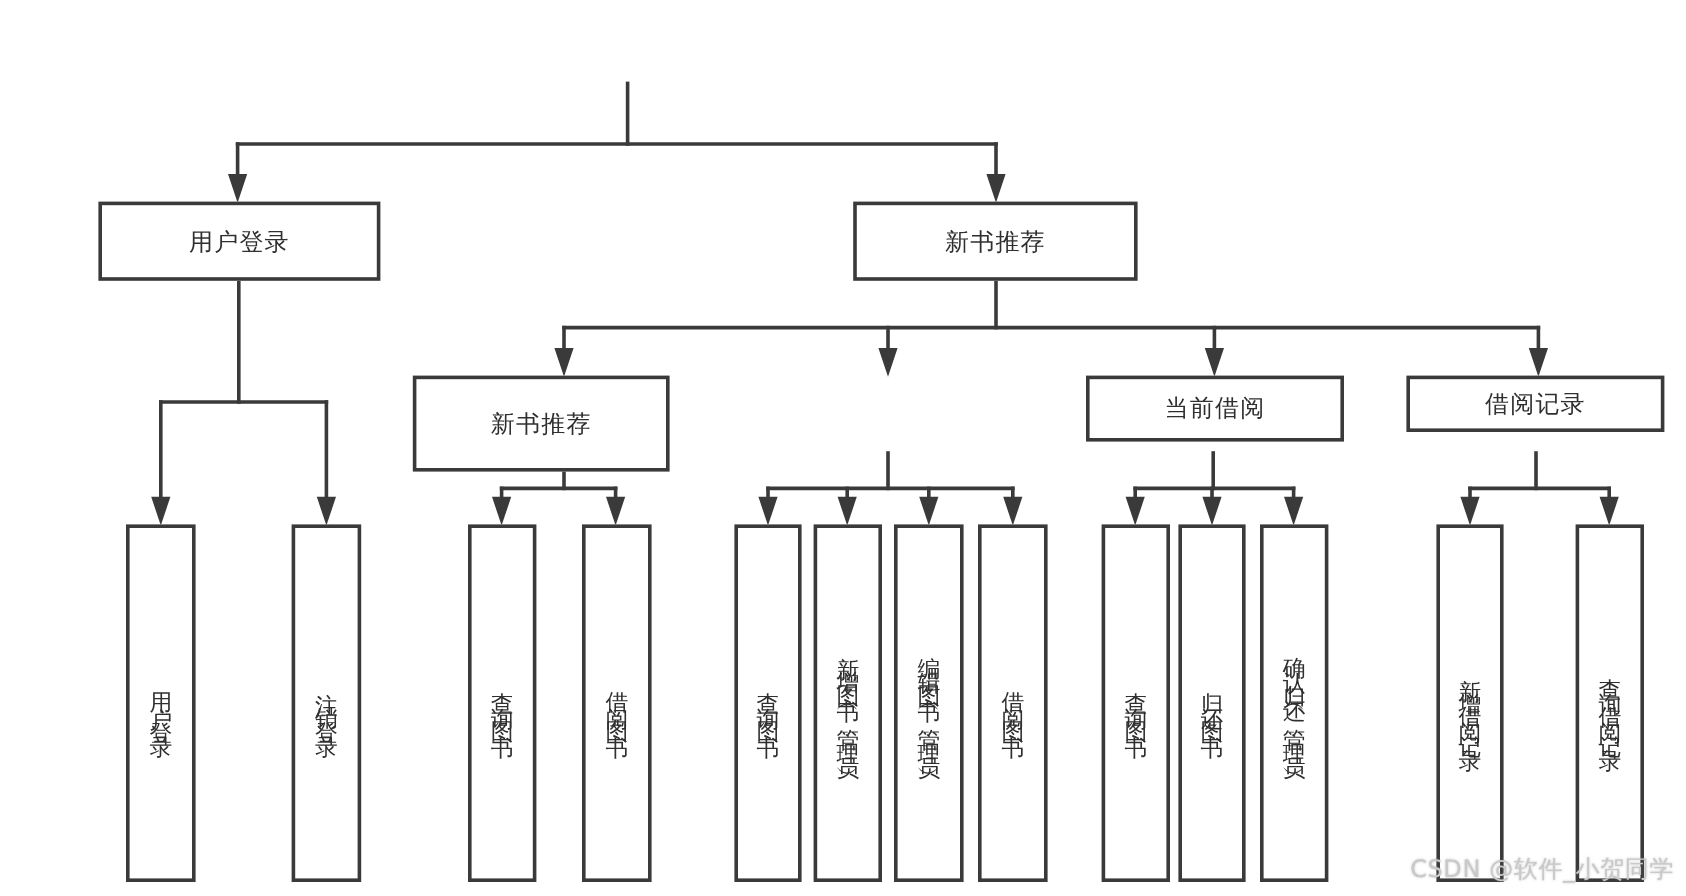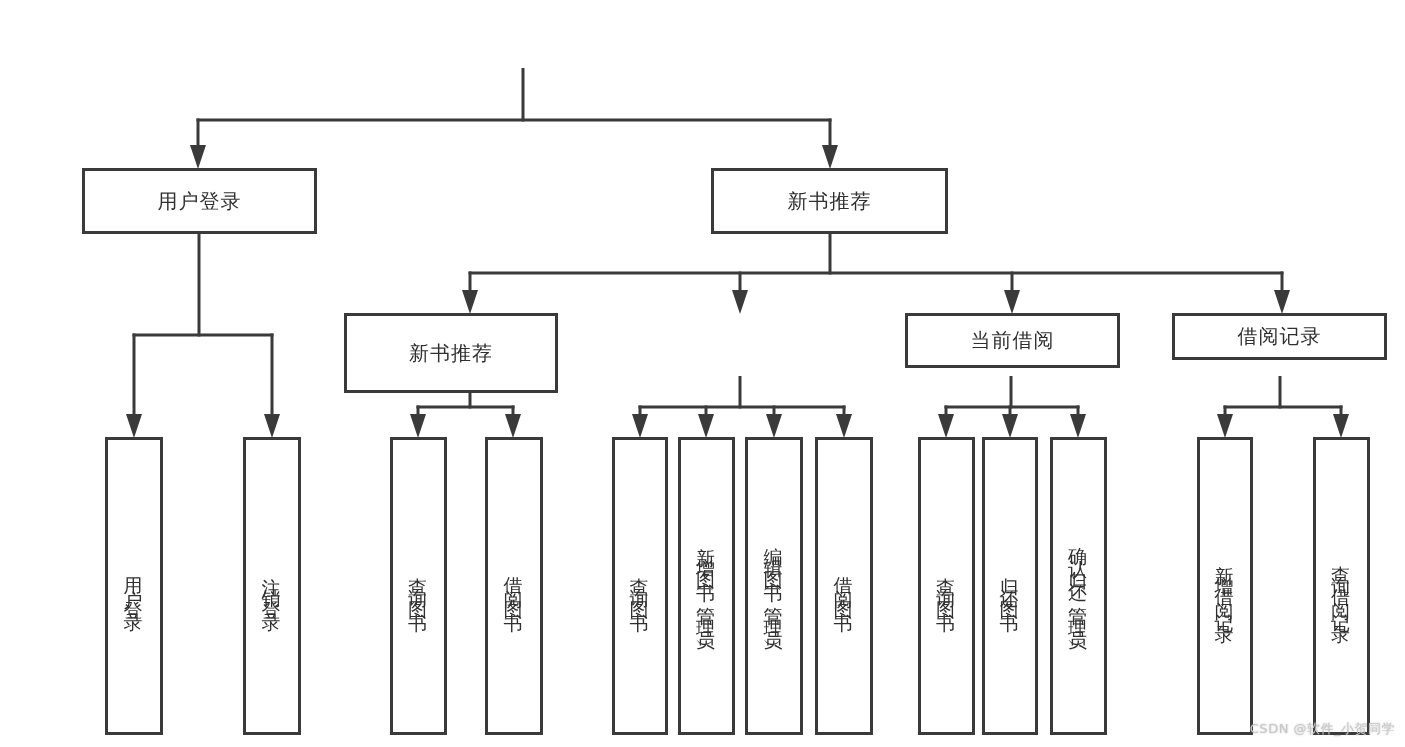--- a/index.html
+++ b/index.html
@@ -30,21 +30,21 @@
   .vbox span{
     writing-mode:vertical-rl;
     text-orientation:mixed;
     font-size:19px;
     letter-spacing:12px;
     white-space:nowrap;
   }
   .watermark{
     position:absolute;
     right:10px;bottom:9px;
-    font-size:13px;
+    font-size:20px;
     color:#c9c9c9;
     text-shadow:0 0 2px rgba(135,135,135,0.55);
     letter-spacing:0.5px;
     white-space:nowrap;
   }
 </style>
 </head>
 <body>
 
 <div id="canvas">

